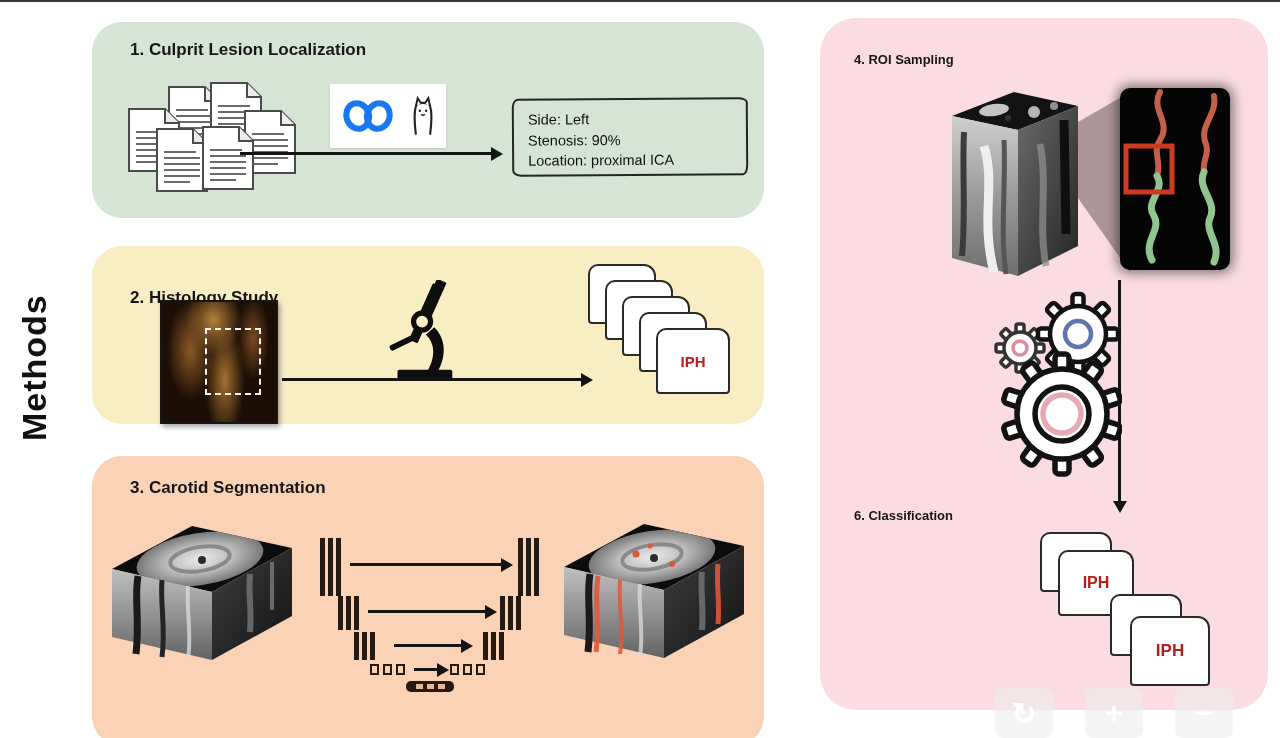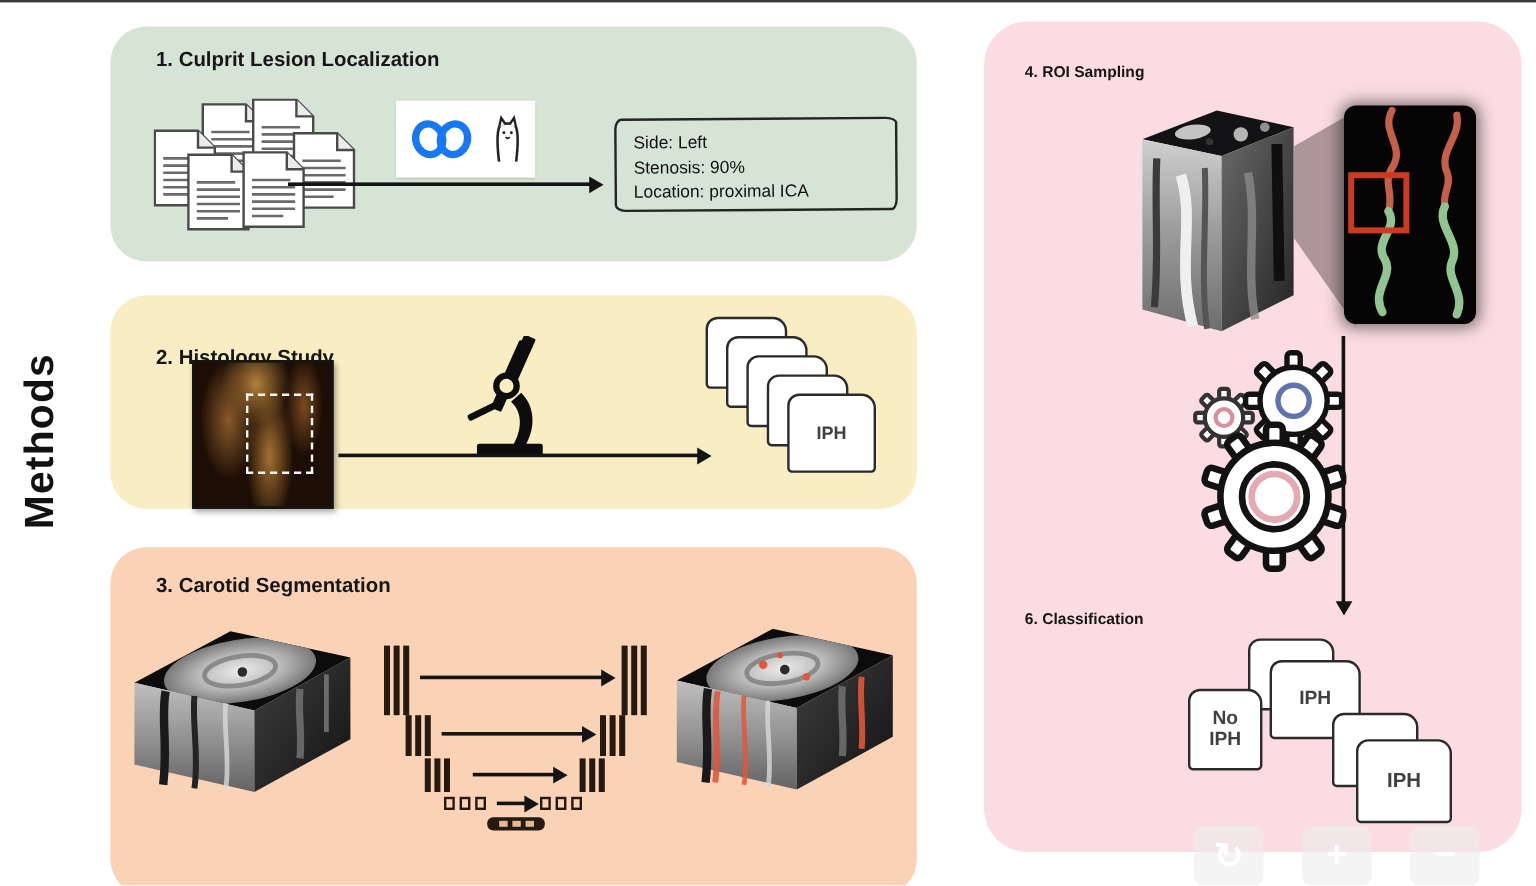--- a/index.html
+++ b/index.html
@@ -33,21 +33,21 @@
           border:2px solid #151515;box-shadow:2px 3px 5px rgba(0,0,0,.35);
           background-color:#1c0e05;
           background-image:
             radial-gradient(ellipse 30% 60% at 25% 40%, #8a5a28 0%, rgba(138,90,40,0) 70%),
             radial-gradient(ellipse 25% 70% at 55% 65%, #a3712f 0%, rgba(163,113,47,0) 70%),
             radial-gradient(ellipse 20% 50% at 80% 30%, #7a4a1e 0%, rgba(122,74,30,0) 70%),
             radial-gradient(ellipse 35% 40% at 45% 15%, #b5823a 0%, rgba(181,130,58,0) 72%);}
   .histo-roi{position:absolute;left:38%;top:22%;width:45%;height:52%;border:2px dashed #f5f5f5;}
   .card{position:absolute;background:#fff;border:2.5px solid #2a2a2a;border-radius:10px 12px 4px 4px;
           display:flex;align-items:center;justify-content:center;text-align:center;
-          font-weight:bold;color:#404040;box-sizing:border-box;}
+          font-weight:bold;color:#b91c1c;box-sizing:border-box;}
   .stack2{position:absolute;left:496px;top:18px;width:150px;height:140px;}
   .stack5{position:absolute;left:168px;top:514px;width:232px;height:160px;}
   .ubars{position:absolute;display:flex;gap:3px;}
   .ubar{width:5px;background:#261a10;}
   .usqrow{position:absolute;display:flex;gap:4px;}
   .usq{width:9px;height:11px;border:2px solid #261a10;box-sizing:border-box;}
   .ubottle{position:absolute;width:48px;height:11px;background:#261a10;border-radius:5px;
           display:flex;gap:4px;align-items:center;justify-content:center;}
   .ubslot{width:7px;height:5px;background:#e8b795;}
   .roi-img{position:absolute;left:300px;top:70px;width:110px;height:182px;background:#050505;
@@ -344,21 +344,20 @@
         <circle r="27" fill="none"></circle>
         <circle r="19" fill="none" stroke="#e5a9b4"></circle>
       </g>
     </svg>
 
     <div class="panel-title big" style="left:34px;top:490px;">6. Classification</div>
 
     <div class="stack5">
       <div class="card" style="left:52px;top:0;width:72px;height:60px;"></div>
       <div class="card" style="left:70px;top:18px;width:76px;height:66px;font-size:16px;">IPH</div>
-      <div class="card" style="left:2px;top:42px;width:62px;height:68px;font-size:16px;line-height:1.15;padding:2px 4px;">No IPH</div>
       <div class="card" style="left:122px;top:62px;width:72px;height:62px;"></div>
       <div class="card" style="left:142px;top:84px;width:80px;height:70px;font-size:17px;">IPH</div>
     </div>
   </div>
 
   <div class="ghost-btn" style="left:995px;top:688px;">
     <span>↻</span>
   </div>
   <div class="ghost-btn" style="left:1085px;top:688px;">
     <span>+</span>

